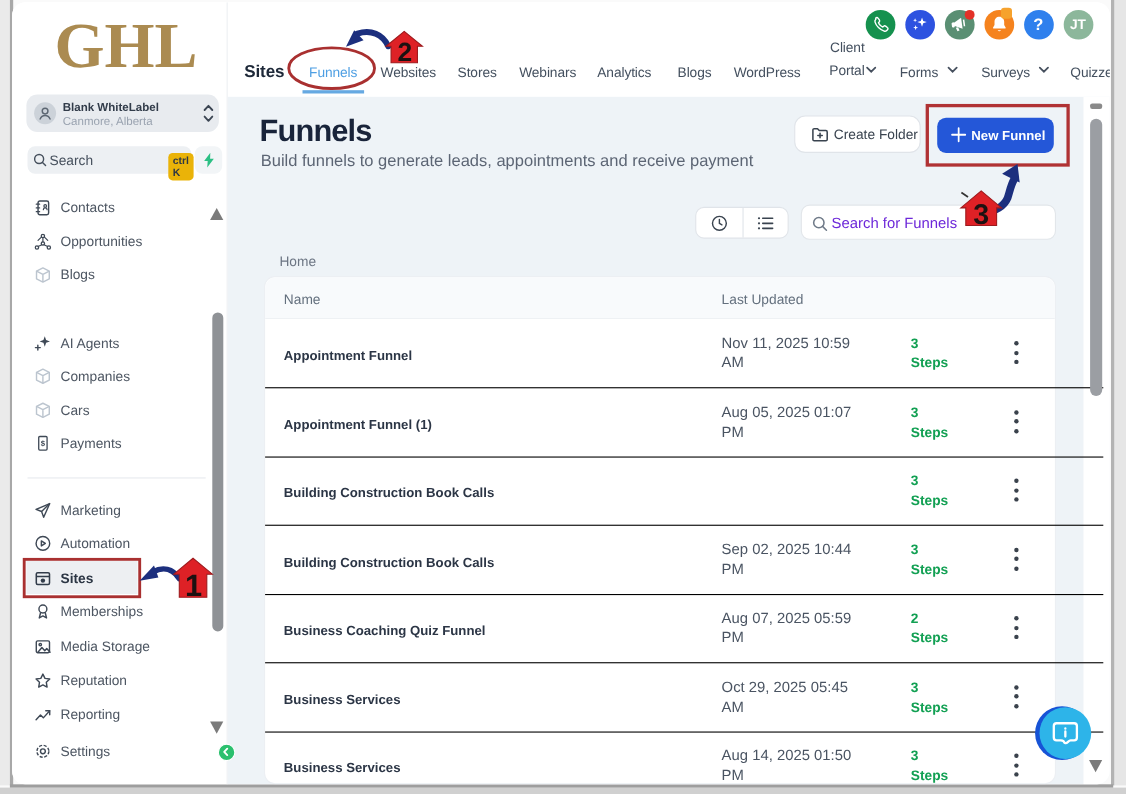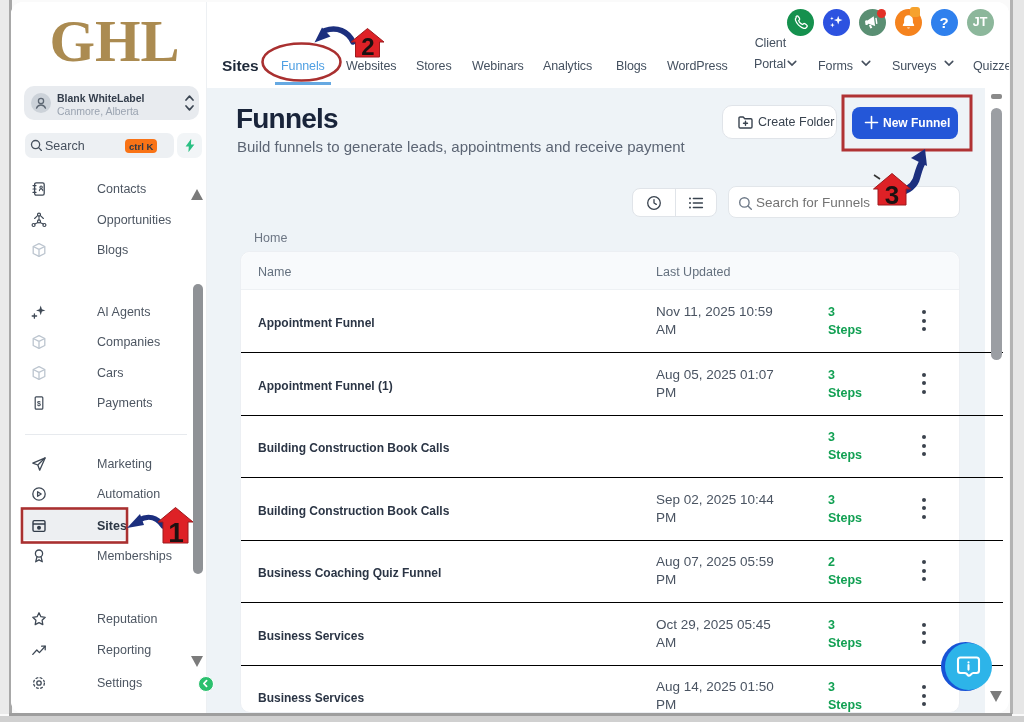--- a/index.html
+++ b/index.html
@@ -19,26 +19,26 @@
   
   #sidebar{position:absolute;left:0;top:0;width:195px;height:711px;background:#fff;border-right:1px solid #edf0f3;z-index:3;}
   #logo{position:absolute;left:6px;top:9px;width:195px;text-align:center;
         font-family:"Liberation Serif",serif;font-weight:700;font-size:58.5px;line-height:61px;color:#ab8b51;letter-spacing:0px;}
   #acct{position:absolute;left:13px;top:84px;width:175px;height:34px;background:#e8ebef;border-radius:10px;}
   #acct .av{position:absolute;left:7px;top:7px;width:20px;height:20px;border-radius:50%;background:#ccd2d9;}
   #acct .nm{position:absolute;left:33px;top:6px;font-size:10.5px;font-weight:700;color:#323c4a;}
   #acct .lo{position:absolute;left:33px;top:19px;font-size:10.5px;color:#9aa3b0;}
   #sbox{position:absolute;left:14px;top:131px;width:149px;height:25px;background:#edf0f3;border-radius:7px;}
   #sbox .tx{position:absolute;left:20px;top:5.5px;font-size:12.5px;color:#46505d;}
-  #sbox .kbd{position:absolute;left:100px;top:6px;background:#f97316;border-radius:4px;font-size:9.5px;
+  #sbox .kbd{position:absolute;left:128px;top:6px;background:#eab308;border-radius:4px;font-size:9.5px;
              font-weight:700;color:#2f3844;padding:1.5px 4px;}
   #bolt{position:absolute;left:166px;top:131px;width:25px;height:25px;background:#f2f5f7;border-radius:7px;}
   .nav{position:absolute;left:0;width:195px;height:30px;}
   .nav .ic{position:absolute;left:20px;top:7px;width:16px;height:16px;}
-  .nav .tx{position:absolute;left:44px;top:8px;font-size:12.5px;font-weight:500;color:#4d5662;line-height:15px;margin-left:42px;}
+  .nav .tx{position:absolute;left:44px;top:8px;font-size:12.5px;font-weight:500;color:#4d5662;line-height:15px;}
   #divider{position:absolute;left:14px;top:432px;width:162px;height:1px;background:#e7eaee;}
   #sites-bg{position:absolute;left:13px;top:508px;width:101px;height:30px;background:#edeff2;}
   
   #sb-thumb{position:absolute;left:182px;top:282px;width:10px;height:290px;background:#8f9296;border-radius:5px;}
   .tri-up{width:0;height:0;border-left:6.5px solid transparent;border-right:6.5px solid transparent;border-bottom:11px solid #7b7b7b;}
   .tri-down{width:0;height:0;border-left:6.5px solid transparent;border-right:6.5px solid transparent;border-top:11px solid #7b7b7b;}
   #collapse{position:absolute;left:187px;top:674px;width:16px;height:16px;border-radius:50%;background:#2bc06e;
             border:1.5px solid #fff;box-sizing:border-box;}
 
   
@@ -54,21 +54,21 @@
   #btn-folder{position:absolute;left:711px;top:103px;width:115px;height:34px;background:#fff;border:1px solid #e0e4e9;
               border-radius:10px;box-sizing:border-box;}
   #btn-folder span{position:absolute;left:35px;top:9px;font-size:12.5px;font-weight:500;color:#39434f;white-space:nowrap;}
   #btn-new{position:absolute;left:841px;top:105px;width:106px;height:32px;background:#2457d8;border-radius:8px;}
   #btn-new span{position:absolute;left:31px;top:9px;font-size:12px;font-weight:700;color:#fff;white-space:nowrap;}
   #seg{position:absolute;left:621px;top:186px;width:85px;height:29px;background:#fff;border:1px solid #e0e4e9;
        border-radius:8px;box-sizing:border-box;}
   #seg .dv{position:absolute;left:42px;top:0;width:1px;height:27px;background:#e0e4e9;}
   #fsearch{position:absolute;left:717px;top:184px;width:232px;height:32px;background:#fff;border:1px solid #e2e6ea;
            border-radius:8px;box-sizing:border-box;}
-  #fsearch span{position:absolute;left:27px;top:8px;font-size:13.5px;color:#737373;}
+  #fsearch span{position:absolute;left:27px;top:8px;font-size:13.5px;color:#6d28d9;}
   #home{position:absolute;left:243px;top:229px;font-size:12.5px;color:#6d7684;}
   #card{position:absolute;left:229px;top:249px;width:720px;height:462px;background:#fff;border-radius:10px;
         border:1px solid #eceff3;box-sizing:border-box;}
   #thead{position:absolute;left:0;top:0;width:718px;height:38px;background:#f8fafc;border-radius:10px 10px 0 0;
          border-bottom:1px solid #eef1f4;box-sizing:border-box;}
   #thead .c1{position:absolute;left:17px;top:13px;font-size:12.5px;color:#64707e;}
   #thead .c2{position:absolute;left:415px;top:13px;font-size:12.5px;color:#64707e;}
   .row{position:absolute;left:0;width:762px;height:63px;border-bottom:1px solid #000000;box-sizing:border-box;}
   .row .nm{position:absolute;left:17px;top:26px;font-size:12px;font-weight:700;color:#2b3545;}
   .row .dt{position:absolute;left:415px;top:13px;width:125px;font-size:13.5px;line-height:18px;color:#4a5462;}
@@ -199,20 +199,28 @@
           <circle cx="8" cy="9.8" r="2" fill="#323c4a" stroke="none"></circle>
         </svg>
         <span class="tx" style="color:#2c3644;font-weight:700">Sites</span>
       </div>
     <div class="nav" style="top:539px">
         <svg class="ic" viewBox="0 0 16 16" fill="none" stroke="#3f4956" stroke-width="1.3" stroke-linejoin="round">
           <circle cx="8" cy="5.6" r="3.6"></circle>
           <path d="M6 8.6l-1.3 5.2L8 11.9l3.3 1.9L10 8.6"></path>
         </svg>
         <span class="tx">Memberships</span>
+      </div>
+    <div class="nav" style="top:570.5px">
+        <svg class="ic" viewBox="0 0 16 16" fill="none" stroke="#3f4956" stroke-width="1.3" stroke-linejoin="round">
+          <rect x="2" y="2.6" width="12" height="10.8" rx="1.3"></rect>
+          <circle cx="5.6" cy="6" r="1.1"></circle>
+          <path d="M3.5 13l3.6-4.4 2.6 3 1.8-2 3 3.4" stroke-linecap="round"></path>
+        </svg>
+        <span class="tx">Media Storage</span>
       </div>
     <div class="nav" style="top:601.5px">
         <svg class="ic" viewBox="0 0 16 16" fill="none" stroke="#3f4956" stroke-width="1.3" stroke-linejoin="round">
           <path d="M8 1.8l1.9 3.9 4.3.6-3.1 3 .7 4.3L8 11.6l-3.8 2l.7-4.3-3.1-3 4.3-.6z"></path>
         </svg>
         <span class="tx">Reputation</span>
       </div>
     <div class="nav" style="top:632.5px">
         <svg class="ic" viewBox="0 0 16 16" fill="none" stroke="#3f4956" stroke-width="1.3" stroke-linecap="round" stroke-linejoin="round">
           <path d="M1.8 12.4l4-4.4 2.6 2.6 5.8-6.4"></path>

